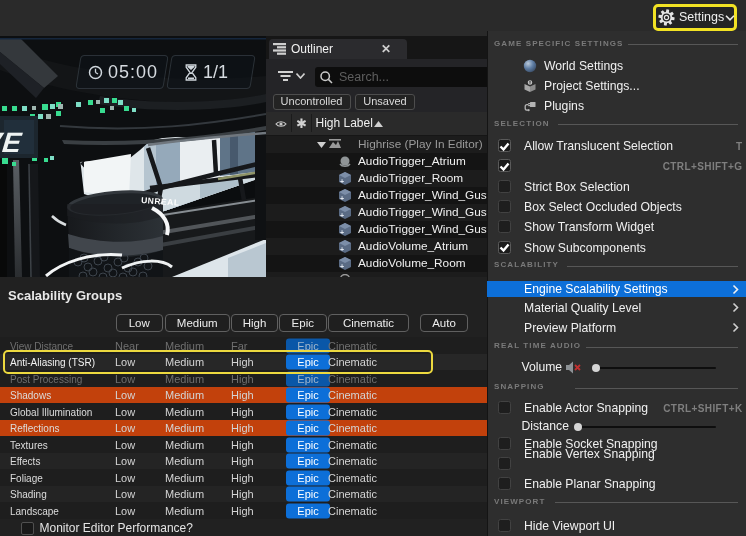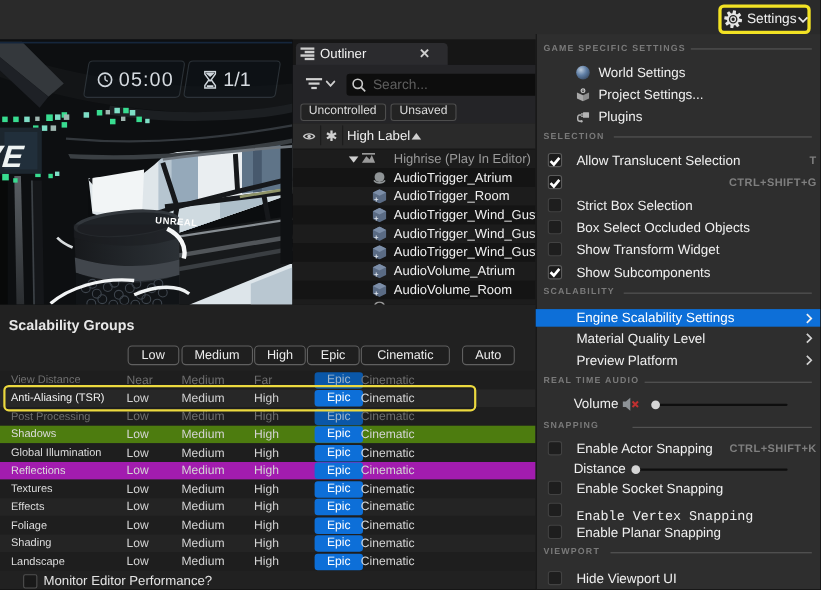--- a/index.html
+++ b/index.html
@@ -346,37 +346,37 @@
       <span class="tcell" style="left:328px;width:99px;">Cinematic</span>
     </div>
     <div class="trow" style="top:93.25px;background:#1e1e1e;">
       <span class="tlab" style="color:#6f6f6f;">Post Processing</span>
       <span class="tcell" style="left:115px;width:46px;color:#6f6f6f;">Low</span>
       <span class="tcell" style="left:165px;width:62px;color:#6f6f6f;">Medium</span>
       <span class="tcell" style="left:231px;width:45px;color:#6f6f6f;">High</span>
       <span class="epicbtn" style="background:#0a57a8;color:#9fb6cc;">Epic</span>
       <span class="tcell" style="left:328px;width:99px;color:#6f6f6f;">Cinematic</span>
     </div>
-    <div class="trow" style="top:109.75px;background:#4d7c0f;">
+    <div class="trow" style="top:109.75px;background:#c2410c;">
       <span class="tlab">Shadows</span>
       <span class="tcell" style="left:115px;width:46px;">Low</span>
       <span class="tcell" style="left:165px;width:62px;">Medium</span>
       <span class="tcell" style="left:231px;width:45px;">High</span>
       <span class="epicbtn">Epic</span>
       <span class="tcell" style="left:328px;width:99px;">Cinematic</span>
     </div>
     <div class="trow" style="top:126.25px;background:#1e1e1e;">
       <span class="tlab">Global Illumination</span>
       <span class="tcell" style="left:115px;width:46px;">Low</span>
       <span class="tcell" style="left:165px;width:62px;">Medium</span>
       <span class="tcell" style="left:231px;width:45px;">High</span>
       <span class="epicbtn">Epic</span>
       <span class="tcell" style="left:328px;width:99px;">Cinematic</span>
     </div>
-    <div class="trow" style="top:142.75px;background:#a21caf;padding-left:23px;">
+    <div class="trow" style="top:142.75px;background:#c2410c;padding-left:23px;">
       <span class="tlab">Reflections</span>
       <span class="tcell" style="left:115px;width:46px;">Low</span>
       <span class="tcell" style="left:165px;width:62px;">Medium</span>
       <span class="tcell" style="left:231px;width:45px;">High</span>
       <span class="epicbtn">Epic</span>
       <span class="tcell" style="left:328px;width:99px;">Cinematic</span>
     </div>
     <div class="trow" style="top:159.25px;background:#1e1e1e;">
       <span class="tlab">Textures</span>
       <span class="tcell" style="left:115px;width:46px;">Low</span>
@@ -518,21 +518,21 @@
 
     <div class="cb cbu" style="top:401px;"></div>
     <div class="mitem" style="top:401px;">Enable Actor Snapping</div>
     <div class="sc" style="right:3.5px;top:402.5px;">CTRL+SHIFT+K</div>
     <div class="mitem" style="left:521.5px;top:419px;">Distance</div>
     <div class="abs" style="left:577px;top:425.5px;width:139px;height:2.5px;background:#0e0e0e;border-radius:1px;"></div>
     <div class="abs" style="left:573.5px;top:422.5px;width:8px;height:8px;border-radius:50%;background:#d5d5d5;"></div>
     <div class="cb cbu" style="top:437px;"></div>
     <div class="mitem" style="top:437px;">Enable Socket Snapping</div>
     <div class="cb cbu" style="top:456.5px;"></div>
-    <div class="mitem" style="top:463px;font-family:Liberation Mono, monospace;">Enable Vertex Snapping</div>
+    <div class="mitem" style="top:447px;">Enable Vertex Snapping</div>
     <div class="cb cbu" style="top:476.5px;"></div>
     <div class="mitem" style="top:476.5px;">Enable Planar Snapping</div>
 
     <div class="cb cbu" style="top:518.5px;"></div>
     <div class="mitem" style="top:518.5px;">Hide Viewport UI</div>
   </div>
 
   <div class="abs" style="left:653px;top:4px;width:84px;height:27px;border:3px solid #f2e224;border-radius:5px;
     background:#242424;box-sizing:border-box;"></div>
   <svg class="abs" style="left:658px;top:9px;" width="17" height="17" viewBox="0 0 17 17">

